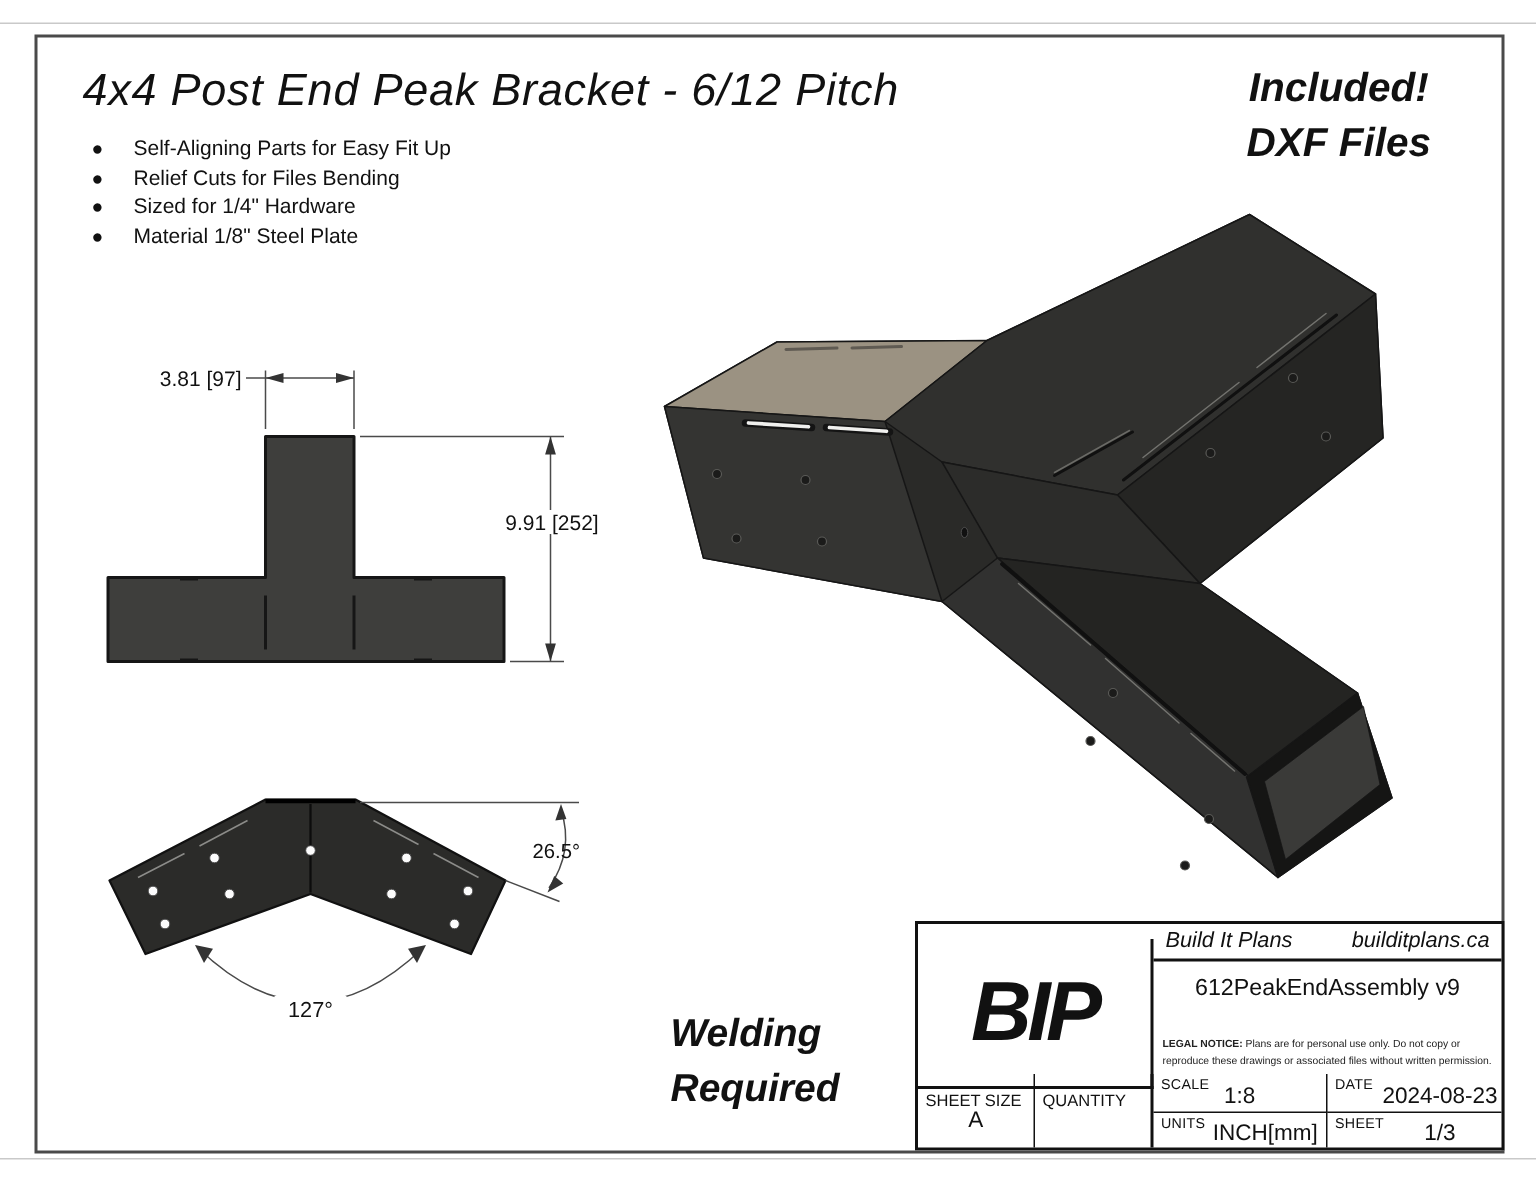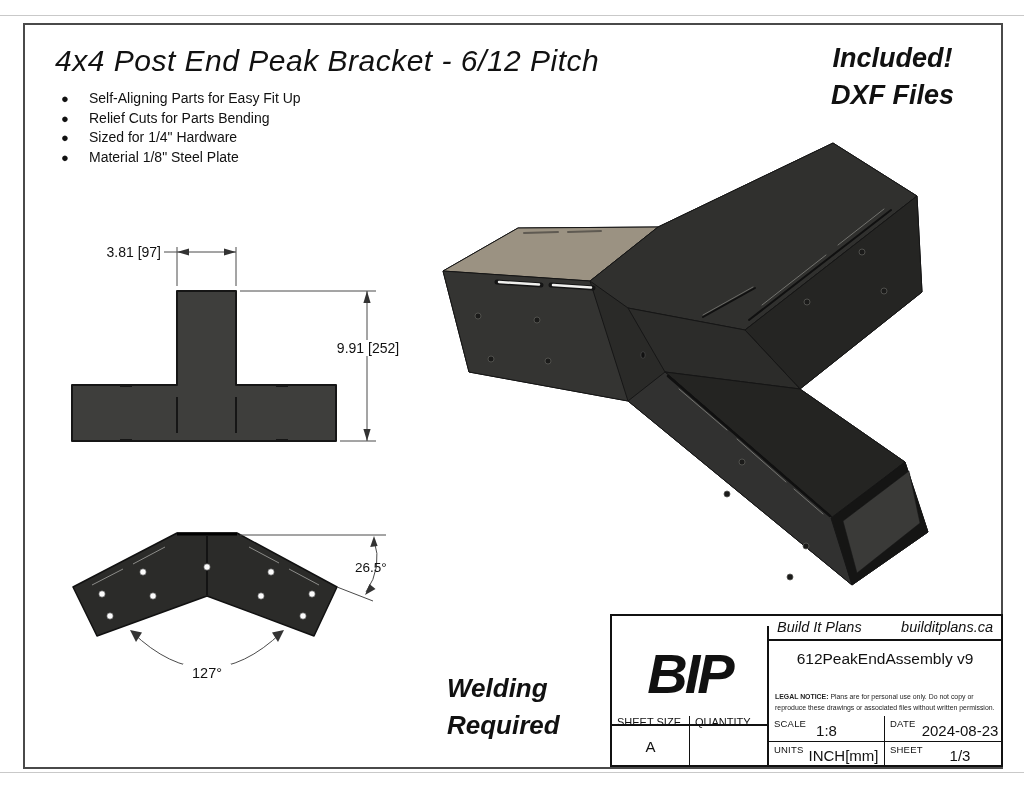--- a/index.html
+++ b/index.html
@@ -77,42 +77,42 @@
     border-right:2px solid #111;
   }
   .tb-scale {
     left:157px; top:100px; width:116px; height:26px;
     border-right:1.5px solid #111; border-bottom:1.5px solid #111;
   }
   .tb-date  { left:273px; top:100px; width:116px; height:26px; border-bottom:1.5px solid #111; }
   .tb-units { left:157px; top:126px; width:116px; height:23px; border-right:1.5px solid #111;text-align:center; }
   .tb-sheetno { left:273px; top:126px; width:116px; height:23px; }
   .tb-label  { position:absolute; top:2px; left:5px; font-size:9.5px; letter-spacing:0.2px; }
-  .tb-label-lg { position:absolute; top:0; left:5px; font-size:11px; }
+  .tb-label-lg { position:absolute; top:12px; left:5px; font-size:11px; }
   .tb-value {
     position:absolute; left:0; right:0; top:3px; bottom:0;
     display:flex; align-items:center; justify-content:center; font-size:15px;
   }
   .tb-value.indent { padding-left:34px; }
   .tb-value.big-cell { top:12px; font-size:15px; }
 </style>
 </head>
 <body>
 
 <div class="page">
 
   <div class="edge-line" style="top:15px"></div>
   <div class="edge-line" style="top:772px"></div>
   <div class="frame"></div>
 
   <h1 class="sheet-title">4x4 Post End Peak Bracket - 6/12 Pitch</h1>
 
   <ul class="bullets">
     <li><span class="dot">●</span><span>Self-Aligning Parts for Easy Fit Up</span></li>
-    <li><span class="dot">●</span><span>Relief Cuts for Parts Bending</span></li>
+    <li><span class="dot">●</span><span>Relief Cuts for Files Bending</span></li>
     <li><span class="dot">●</span><span>Sized for 1/4" Hardware</span></li>
     <li><span class="dot">●</span><span>Material 1/8" Steel Plate</span></li>
   </ul>
 
   <div class="dxf-note">
     <div>Included!</div>
     <div>DXF Files</div>
   </div>
 
   <div class="welding-note">

